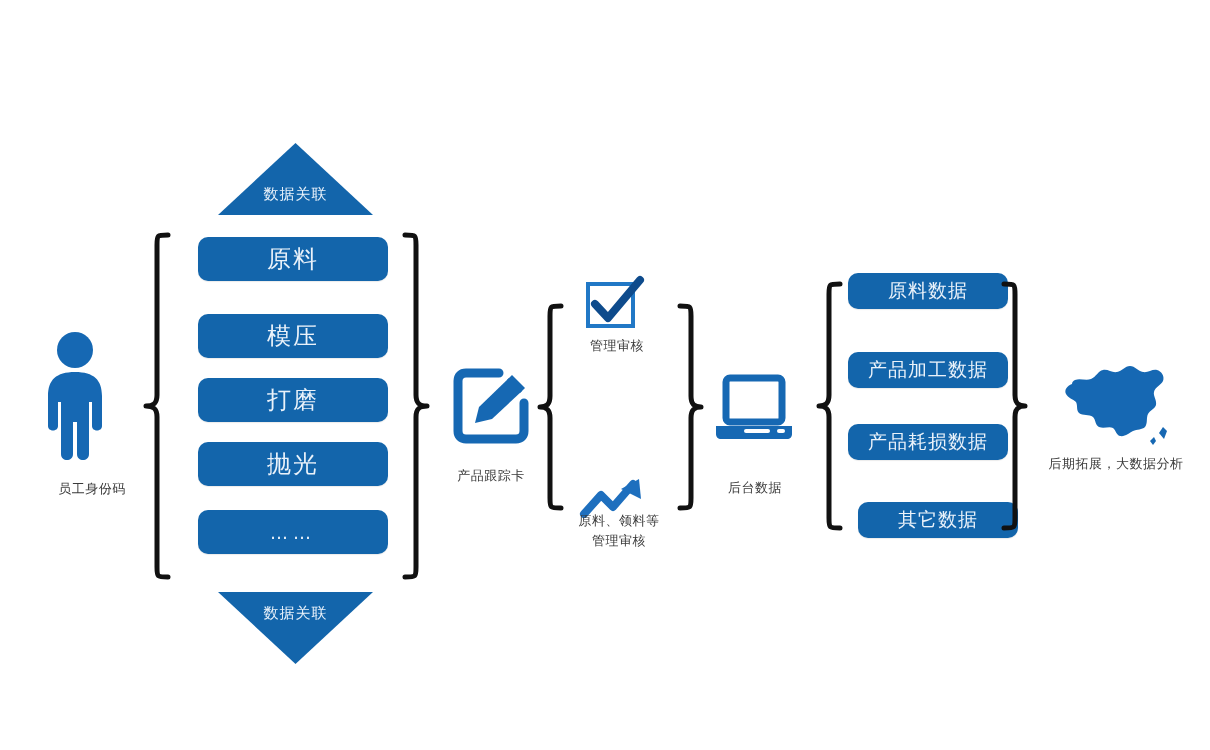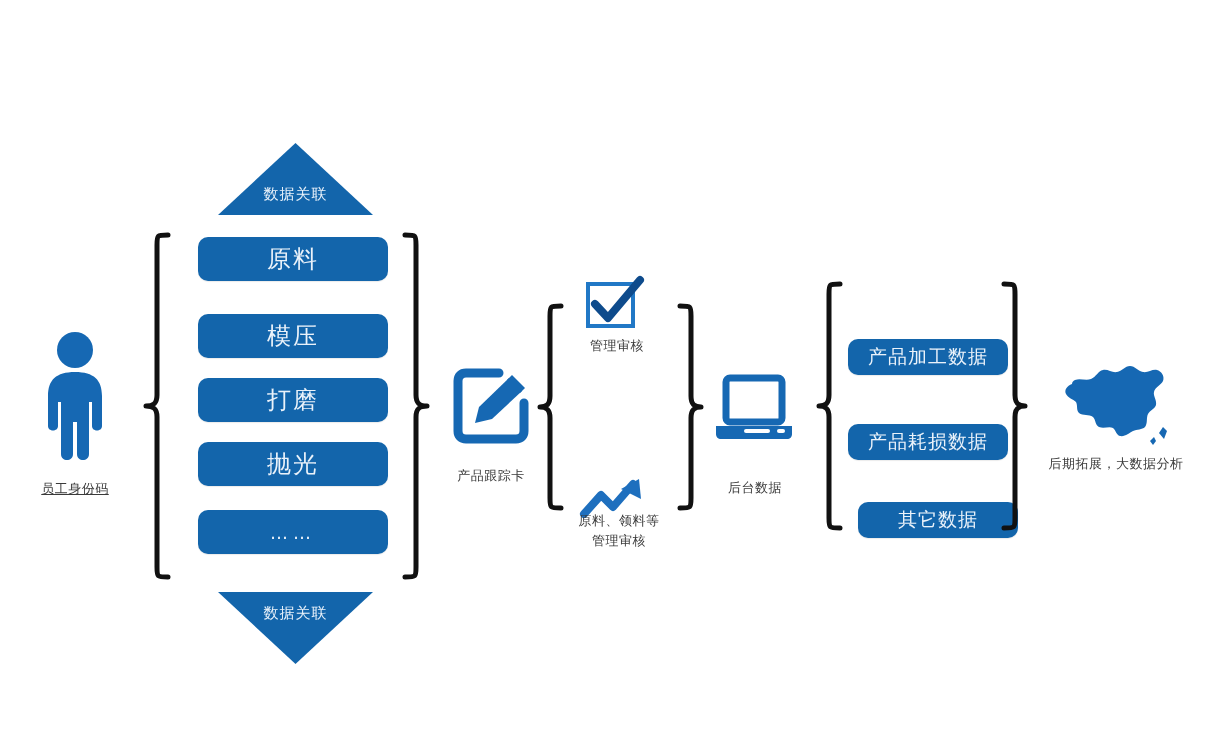--- a/index.html
+++ b/index.html
@@ -87,21 +87,21 @@
       <path d="M45 42
                C 26 42 18 50 18 66
                L 18 96 C 18 102 28 102 28 96
                L 28 72 L 31 72 L 31 124
                C 31 132 43 132 43 124 L 43 92 L 47 92 L 47 124
                C 47 132 59 132 59 124 L 59 72 L 62 72 L 62 96
                C 62 102 72 102 72 96 L 72 66
                C 72 50 64 42 45 42 Z" fill="#1668B3"></path>
     </svg>
   </div>
-  <div class="caption" style="left:10px; top:480px; width:130px;text-decoration:underline;">员工身份码</div>
+  <div class="caption" style="left:27px; top:480px; width:130px;">员工身份码</div>
 
   <div class="abs" style="left:143px; top:232px;">
     <svg width="30" height="348" viewBox="0 0 30 348">
       <path class="brace" stroke-width="5" d="M25 3 C 14 3 14 3 14 13
                L 14 163 C 14 172 10 174 3 174
                C 10 174 14 176 14 185
                L 14 335 C 14 345 14 345 25 345"></path>
     </svg>
   </div>
 
@@ -191,21 +191,22 @@
 
   <div class="abs" style="left:816px; top:281px;">
     <svg width="28" height="250" viewBox="0 0 28 250">
       <path class="brace" stroke-width="5" d="M24 3 C 13 3 13 3 13 13
                L 13 114 C 13 123 9 125 3 125
                C 9 125 13 127 13 136
                L 13 237 C 13 247 13 247 24 247"></path>
     </svg>
   </div>
 
-  <div class="pill pill-data" style="top:339px;text-align:right;">产品加工数据</div>
+  <div class="pill pill-data" style="top:273px;">原料数据</div>
+  <div class="pill pill-data" style="top:352px;text-align:right;">产品加工数据</div>
   <div class="pill pill-data" style="top:424px;">产品耗损数据</div>
   <div class="pill pill-data" style="top:502px;margin-left:10px;">其它数据</div>
 
   <div class="abs" style="left:1000px; top:281px;">
     <svg width="28" height="250" viewBox="0 0 28 250">
       <path class="brace" stroke-width="5" d="M4 3 C 15 3 15 3 15 13
                L 15 114 C 15 123 19 125 25 125
                C 19 125 15 127 15 136
                L 15 237 C 15 247 15 247 4 247"></path>
     </svg>

